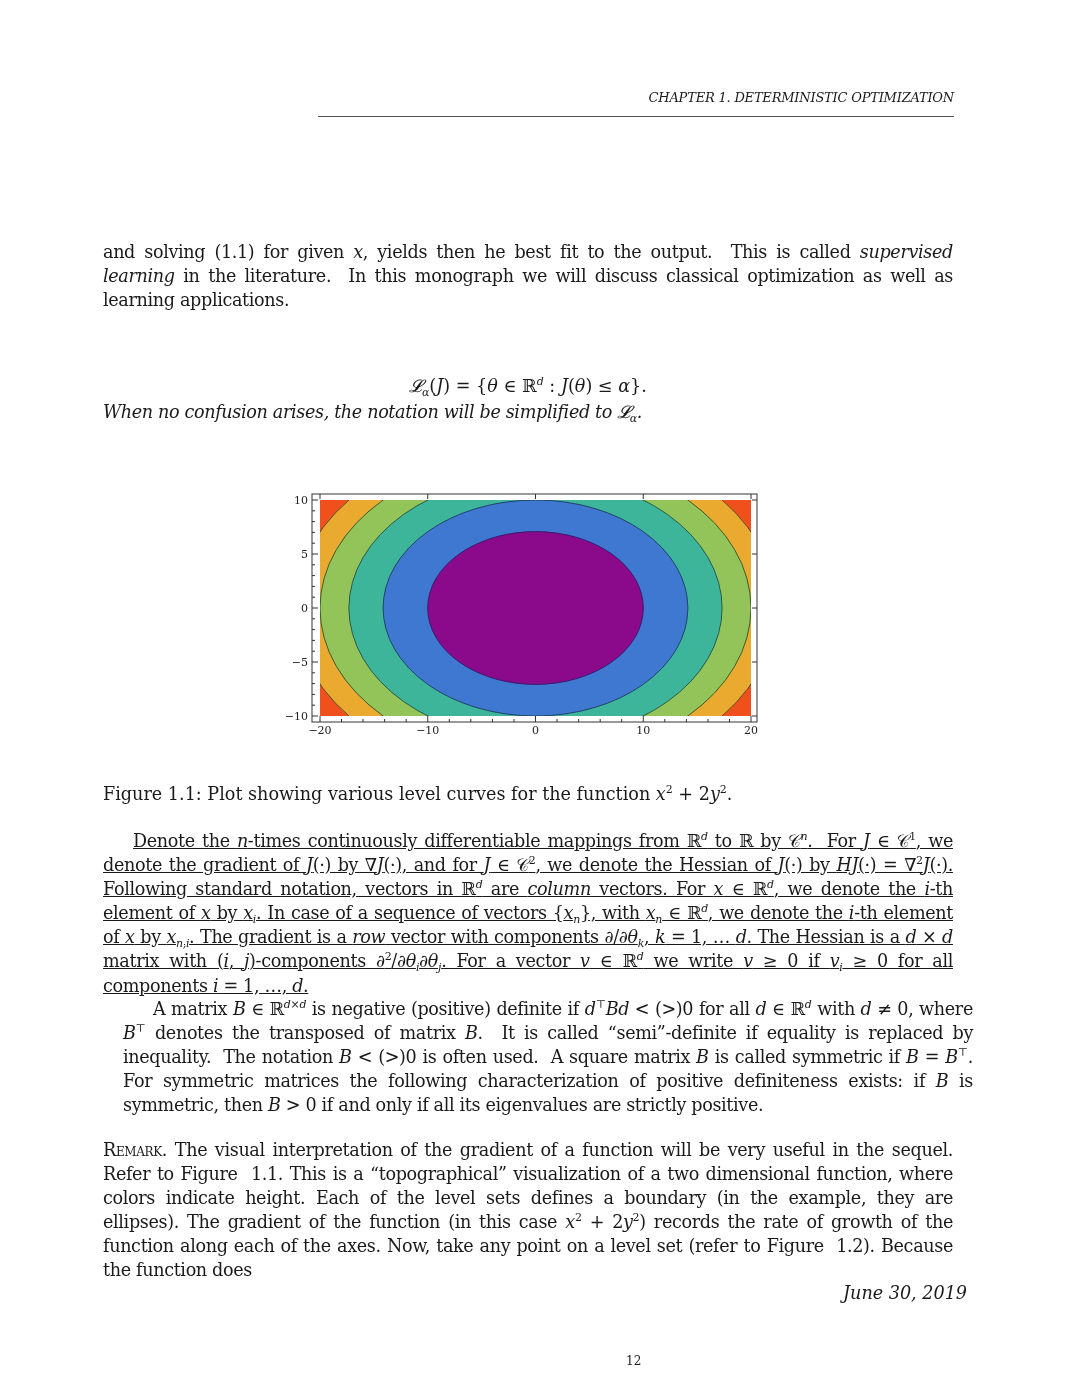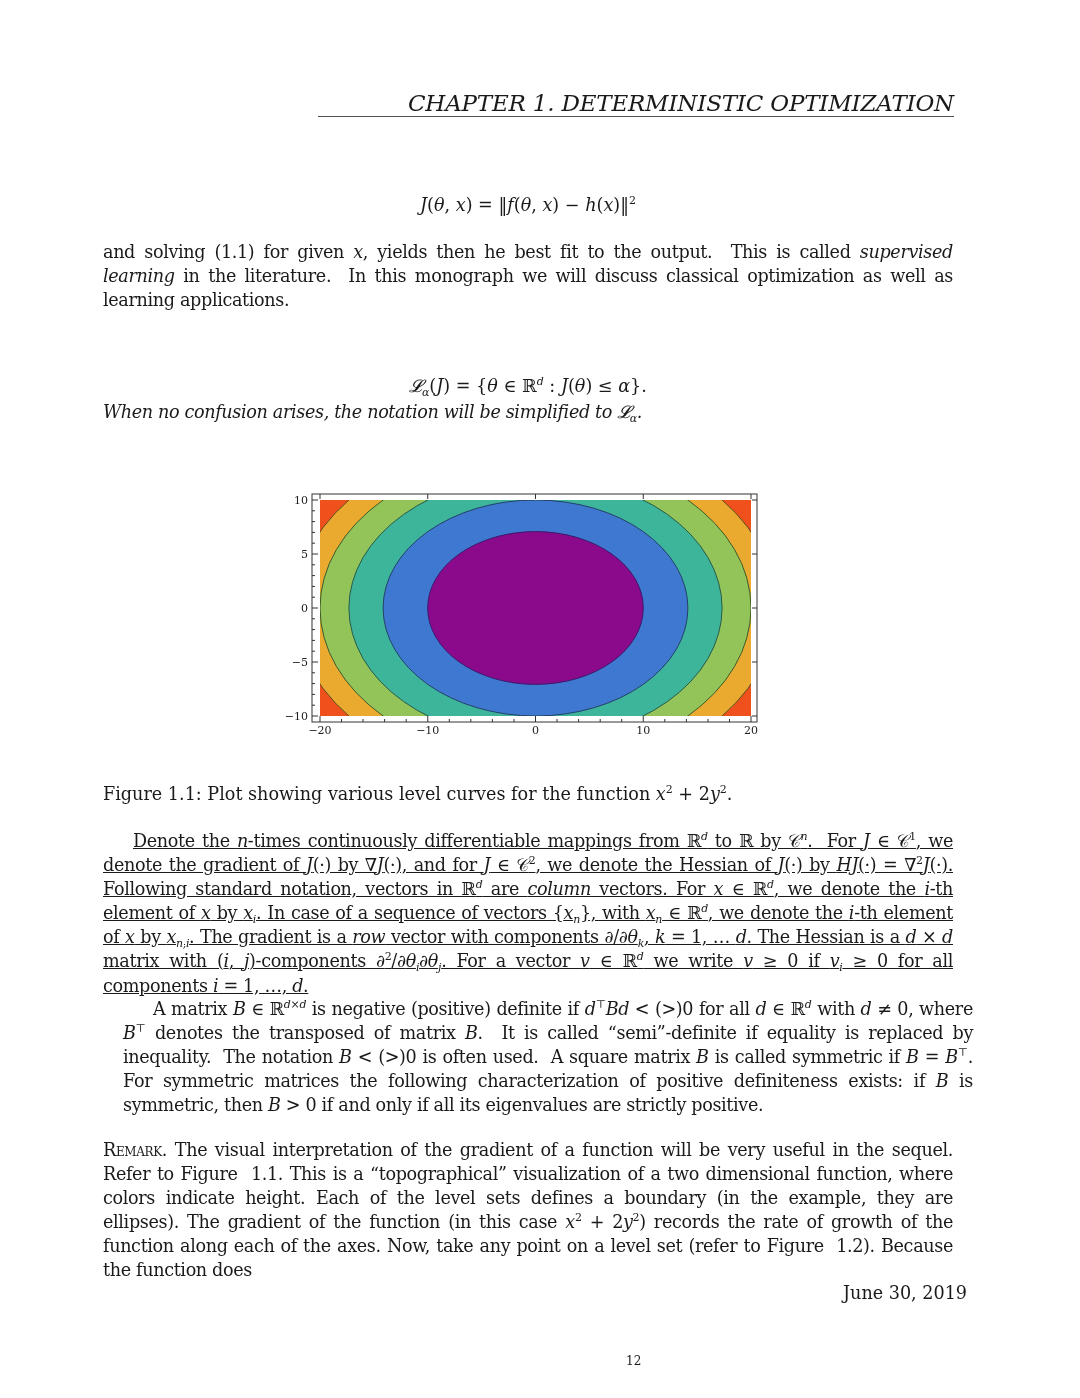--- a/index.html
+++ b/index.html
@@ -1,48 +1,45 @@
 <!DOCTYPE html>
 <html><head>
 <meta charset="utf-8">
 <style>
   html, body { margin:0; padding:0; background:#ffffff; }
   body { width:1080px; height:1398px; position:relative; overflow:hidden;
          font-family:"DejaVu Serif", serif; color:#1a1a1a; }
   .page { position:absolute; left:0; top:0; width:1080px; height:1398px; }
   .running-head { position:absolute; left:318px; top:90px; width:636px; text-align:right;
-                  font-style:italic; font-size:23px; letter-spacing:-0.2px; }
+                  font-style:italic; font-size:13px; letter-spacing:-0.2px; }
   .head-rule { position:absolute; left:318px; top:116px; width:636px; height:1.4px; background:#555; }
   .para { position:absolute; left:103px; width:850px; font-size:17.6px; line-height:24.1px;
           text-align:justify; letter-spacing:-0.35px; }
   .center { position:absolute; left:103px; width:850px; text-align:center; font-size:17.6px; }
   .math { font-style:italic; }
   .it { font-style:italic; }
   .b { font-weight:bold; }
   .sc { font-variant:small-caps; }
   sup { font-size:11px; line-height:0; vertical-align:7px; }
   sub { font-size:11px; line-height:0; vertical-align:-4px; }
   .indent { text-indent:30px; }
   .plot { position:absolute; left:280px; top:485px; width:500px; height:260px; }
   .caption { position:absolute; left:103px; top:784px; width:850px; text-align:left; font-size:17.6px; }
   .footer-num { position:absolute; left:626px; top:1354px; font-size:12px; }
-  .footer-date { position:absolute; left:843px; top:1283px; font-size:17.6px; }
+  .footer-date { position:absolute; left:843px; top:1283px; font-size:17.6px;font-style:italic; }
 </style>
 </head>
 <body>
 
 <div class="page">
 
   <div class="running-head">CHAPTER 1.  DETERMINISTIC OPTIMIZATION</div>
   <div class="head-rule"></div>
 
 
-  <div class="center" style="top:195px;">
-    <span class="math">J</span>(<span class="math">θ</span>, <span class="math">x</span>) = ‖<span class="math">f</span>(<span class="math">θ</span>, <span class="math">x</span>) − <span class="math">h</span>(<span class="math">x</span>)‖<sup>2</sup>
-  </div>
 
   <div class="para" style="top:240px;">
     and solving (1.1) for given <span class="math">x</span>, yields then he best fit to the output.&nbsp; This is called <span class="it">supervised learning</span> in the literature.&nbsp; In this monograph we will discuss classical optimization as well as learning applications.
   </div>
 
 
   <div class="center" style="top:376px;">
     <span class="it">𝓛<sub>α</sub></span>(<span class="math">J</span>) = {<span class="math">θ</span> ∈ ℝ<sup class="it">d</sup> : <span class="math">J</span>(<span class="math">θ</span>) ≤ <span class="math">α</span>}.
   </div>
 

